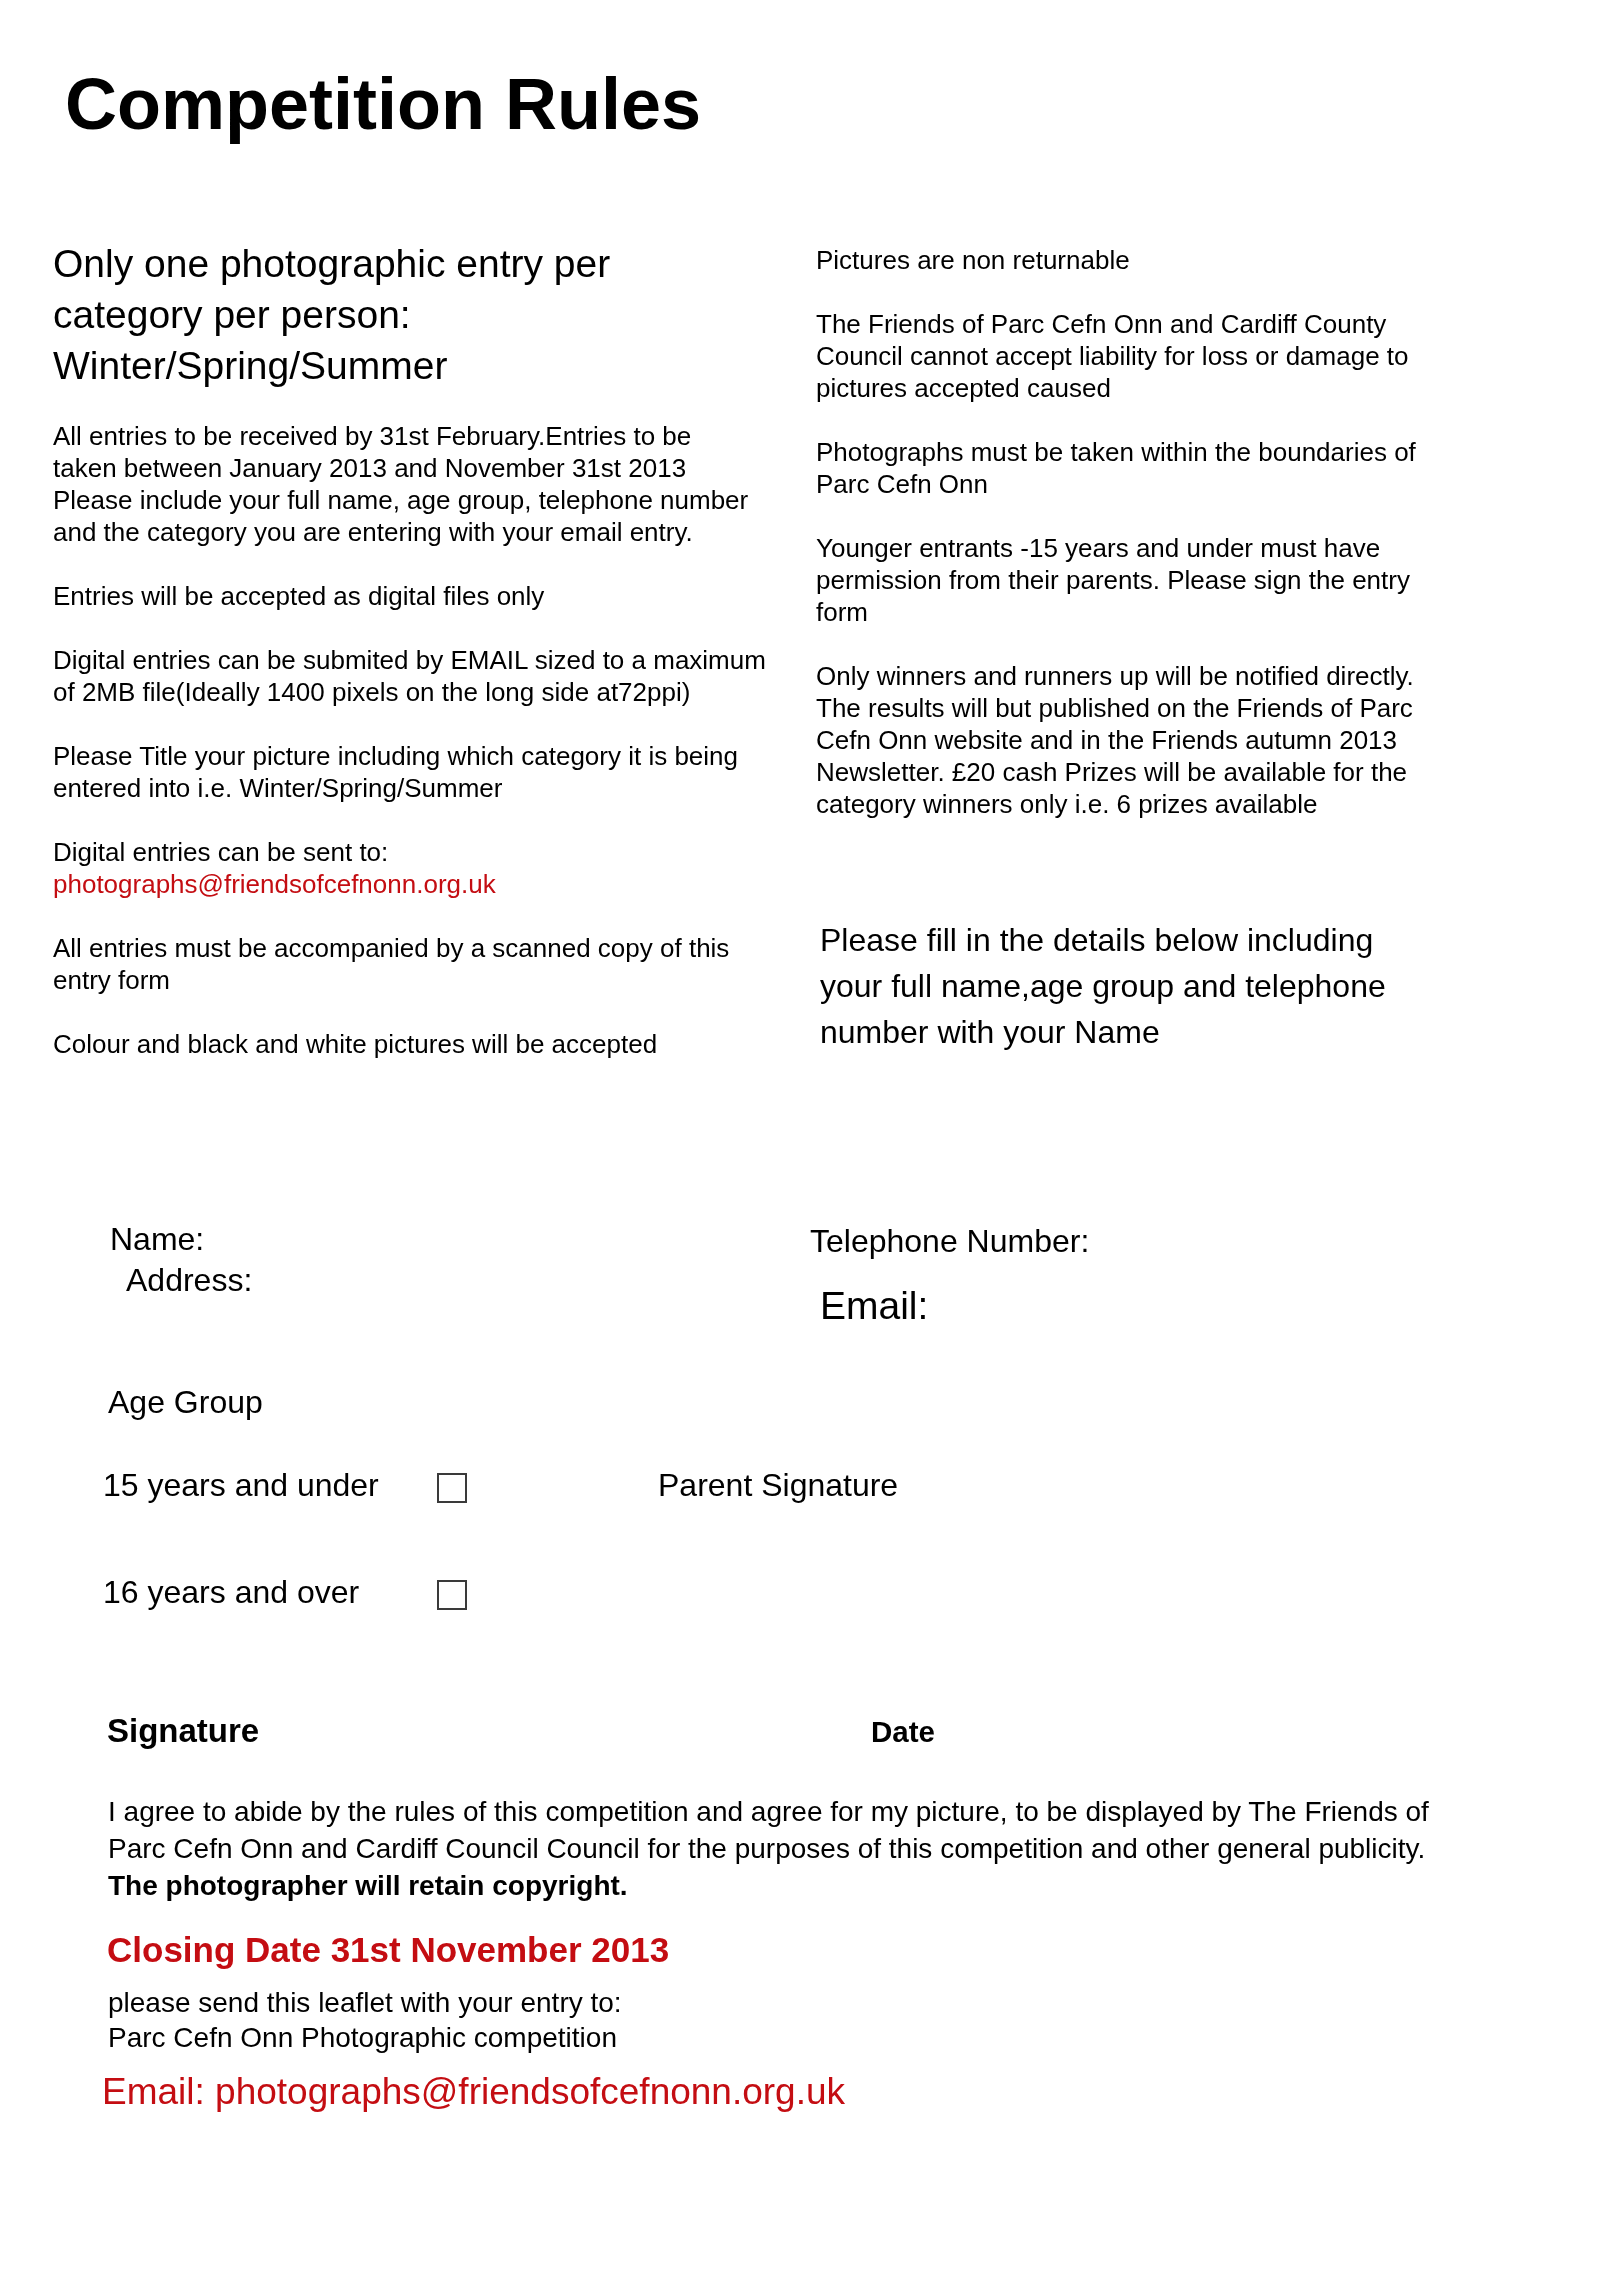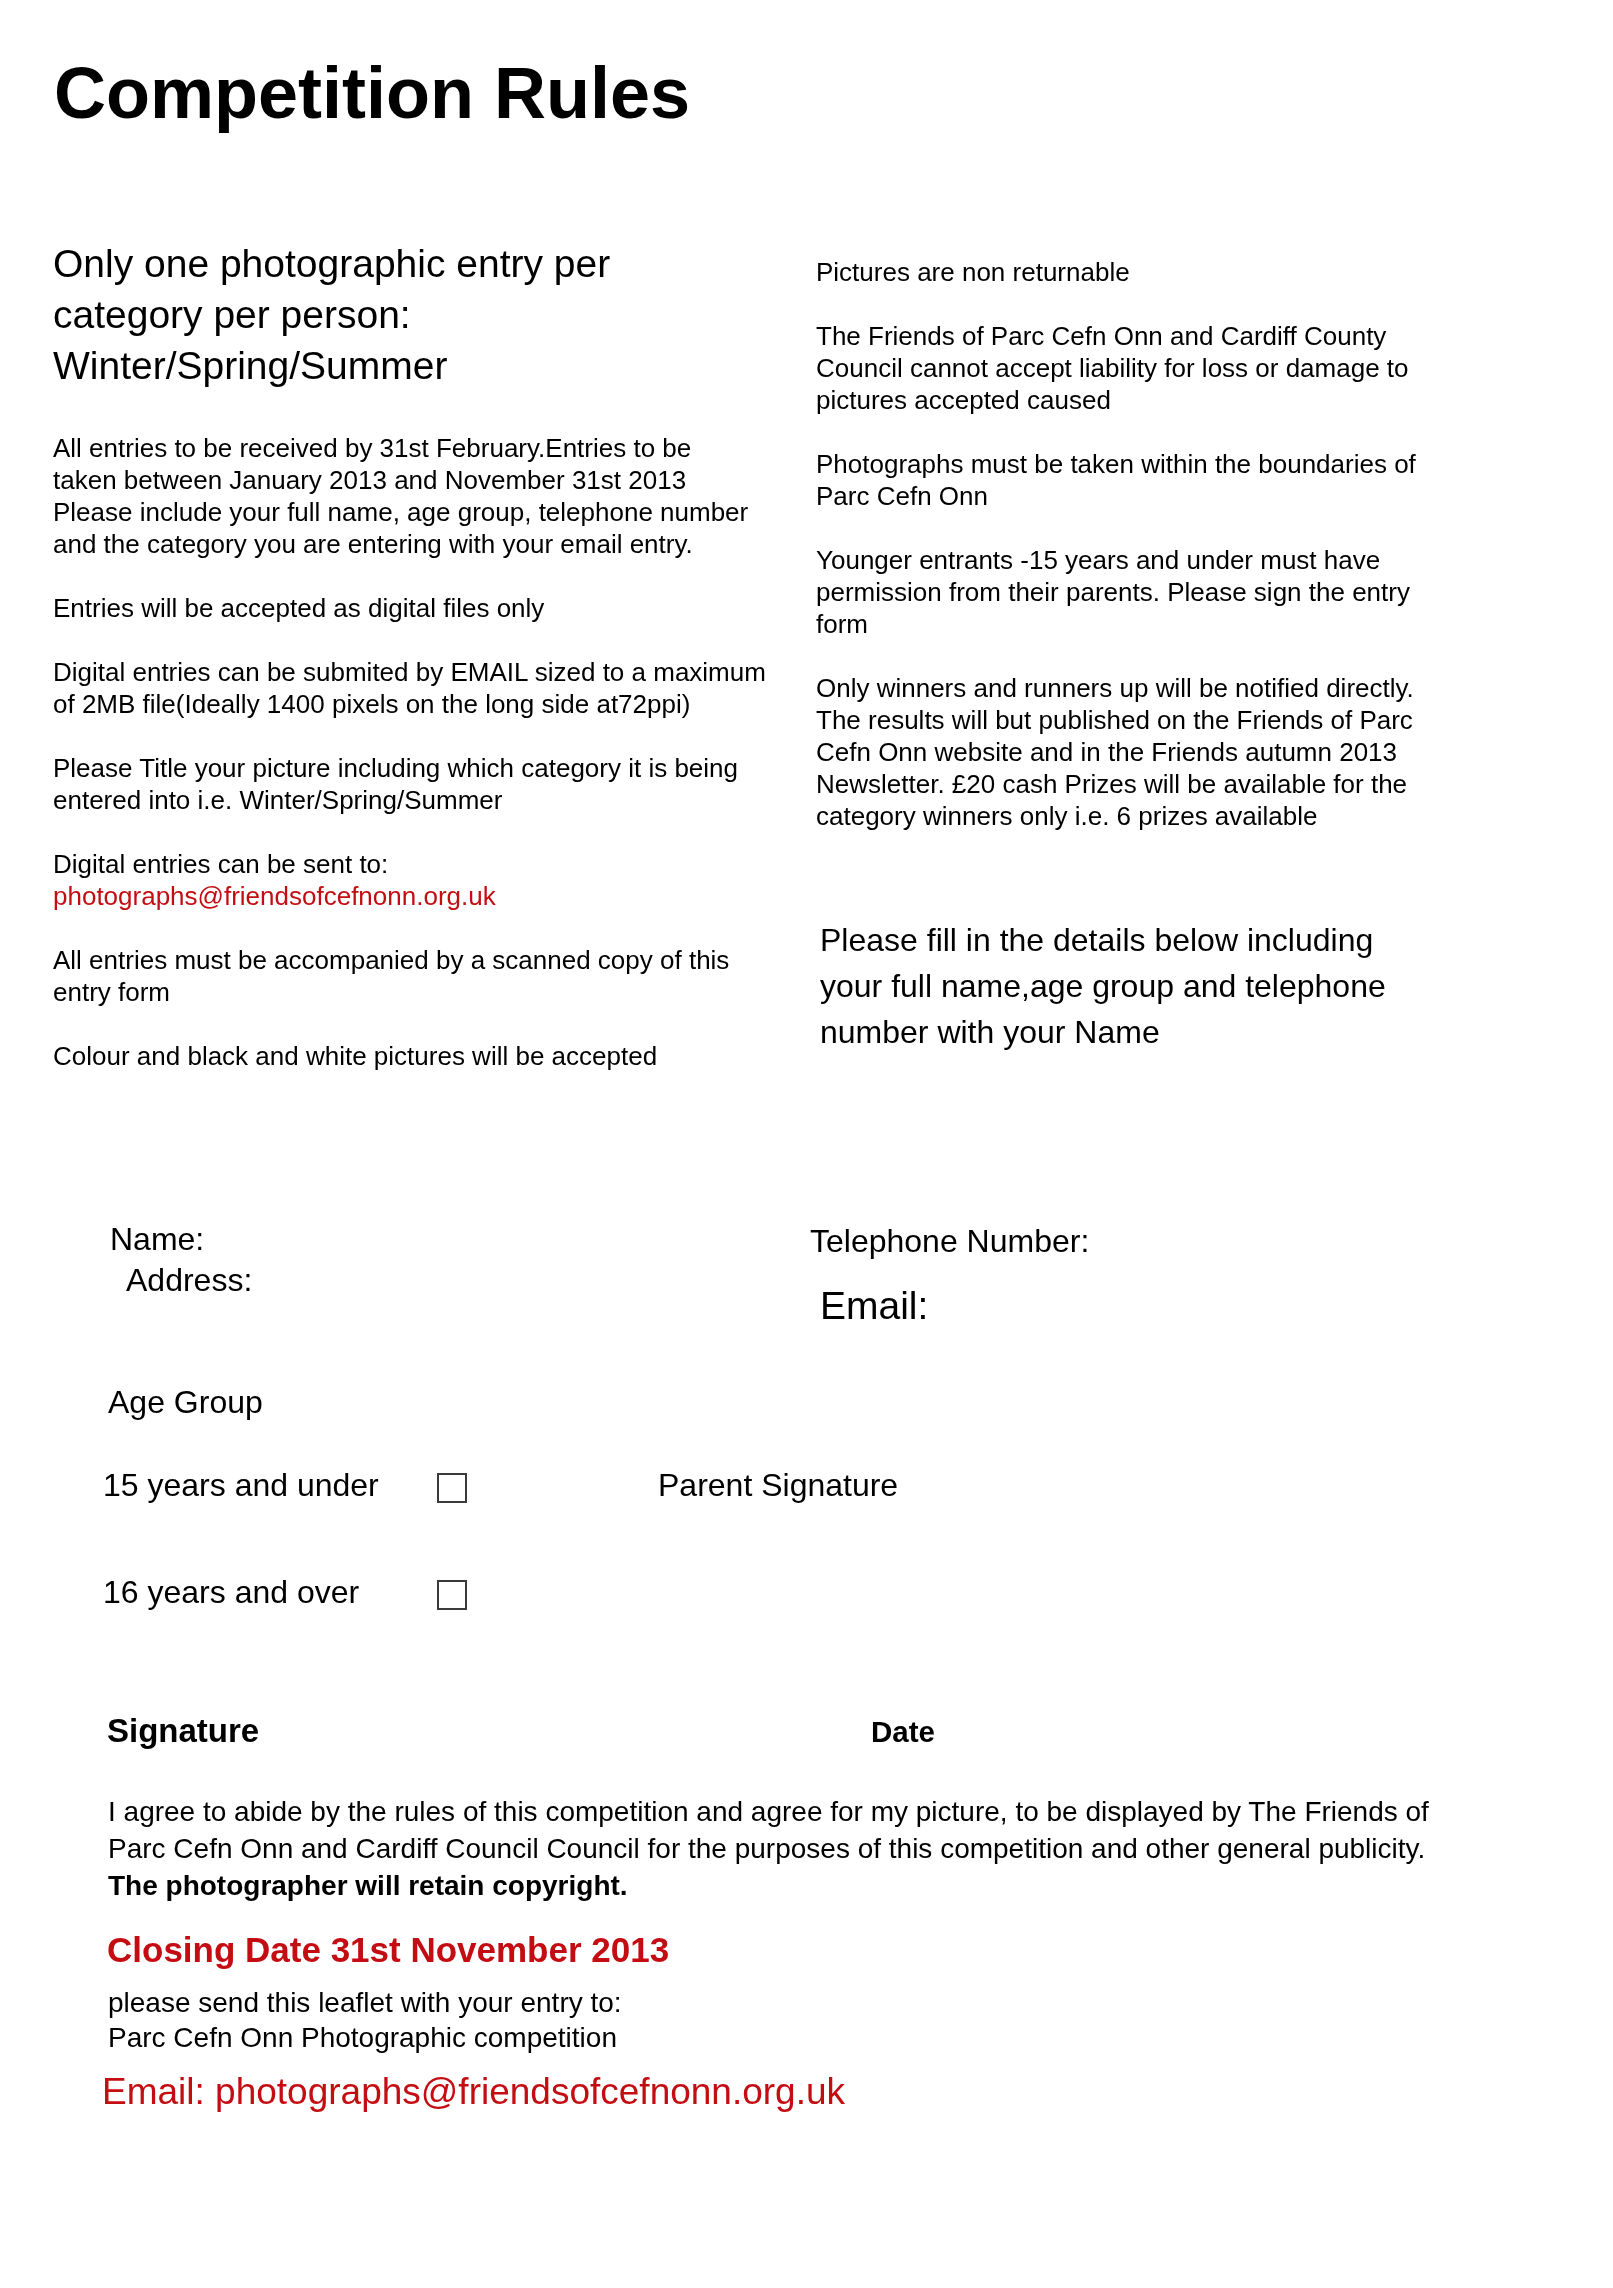--- a/index.html
+++ b/index.html
@@ -4,37 +4,37 @@
 <style>
   html, body { margin: 0; padding: 0; background: #ffffff; }
   body { width: 1613px; height: 2289px; position: relative; overflow: hidden;
          font-family: "Liberation Sans", sans-serif; color: #000; }
   .abs { position: absolute; white-space: nowrap; }
   .title { left: 54px; top: 57px; font-size: 72px; line-height: 72px; font-weight: bold; }
   .subhead { left: 53px; top: 238px; font-size: 39px; line-height: 51px; }
   .col { position: absolute; font-size: 26px; line-height: 32px; }
   .col-left { left: 53px; top: 416px; }
   .col-right { left: 816px; top: 240px; }
-  .para { margin: 16px 0 32px 0; }
+  .para { margin: 4px 0 32px 0; }
   .line { white-space: nowrap; display: block; }
   .red { color: #c40d12; }
   .fill-note { left: 820px; top: 917px; font-size: 32px; line-height: 46px; }
   .lbl35 { font-size: 32px; line-height: 32px; }
   .lbl31 { font-size: 39px; line-height: 29px; }
   .checkbox { position: absolute; width: 26px; height: 26px; border: 2.8px solid #3a3a3a; background: #fff; cursor: pointer; }
   .bold { font-weight: bold; }
   .agree { left: 108px; top: 1793px; font-size: 28px; line-height: 37px; }
   .closing { left: 107px; top: 1932px; font-size: 35px; line-height: 35px; font-weight: bold; }
   .send { left: 108px; top: 1985px; font-size: 28px; line-height: 35px; }
   .email-footer { left: 102px; top: 2073px; font-size: 37px; line-height: 37px; }
 </style>
 </head>
 <body>
 
-<h1 class="abs title" style="margin:0;text-align:center;">Competition Rules</h1>
+<h1 class="abs title" style="margin:11px;text-align:center;">Competition Rules</h1>
 
 <div class="abs subhead">
   <span class="line">Only one photographic entry per</span>
   <span class="line">category per person:</span>
   <span class="line">Winter/Spring/Summer</span>
 </div>
 
 <div class="col col-left">
     <div class="para">
       <span class="line">All entries to be received by 31st February.Entries to be</span>

